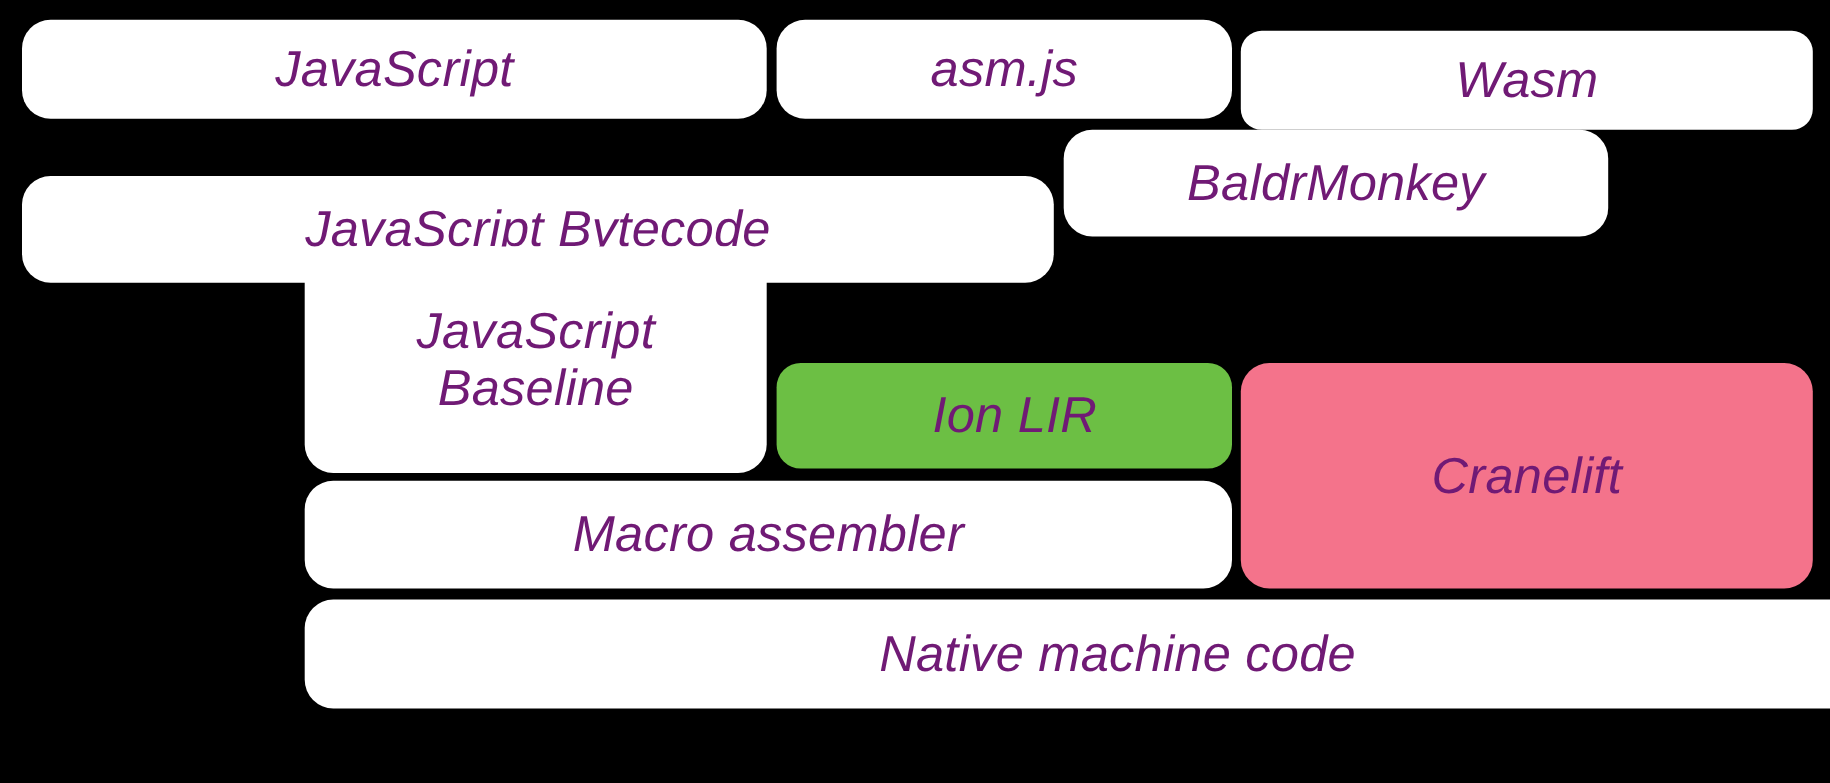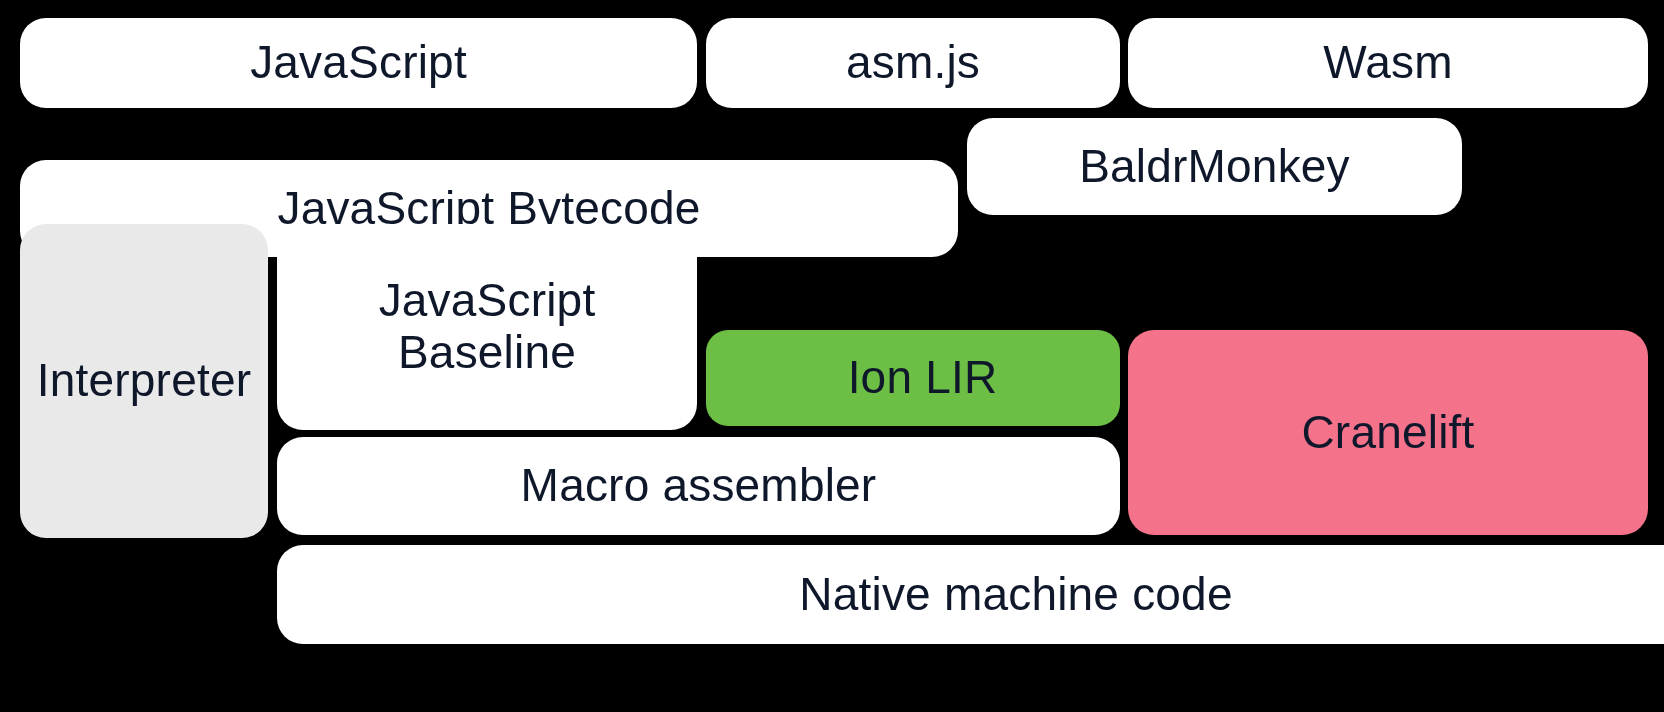--- a/index.html
+++ b/index.html
@@ -16,53 +16,53 @@
     width: 1664px;
     height: 712px;
     background: #000000;
     overflow: hidden;
   }
   .node {
     position: absolute;
     box-sizing: border-box;
     border-radius: 26px;
     background: #ffffff;
-    color: #0f172a;
+    color: #701a75;
     display: flex;
     align-items: center;
     justify-content: center;
     text-align: center;
     line-height: 1.12;
     font-size: 46px;
     font-weight: 400;
     letter-spacing: 0.2px;
     white-space: pre-line;
     user-select: none;
+    font-style: italic;
   }
   .node.gray   { background: #e9e9e9; }
   .node.green  { background: #6cbf44; }
   .node.red    { background: #f4738b; }
   .node.small-r { border-radius: 22px; }
 </style>
 </head>
 <body>
 
 <div id="canvas">
 
   <div class="node" style="left:20px; top:18px; width:677px; height:90px;">JavaScript</div>
 
   <div class="node" style="left:706px; top:18px; width:414px; height:90px;">asm.js</div>
 
-  <div class="node" style="left:1128px; top:18px; width:520px; height:90px;">Wasm</div>
+  <div class="node" style="left:1128px; top:28px; width:520px; height:90px;border-radius:19px;">Wasm</div>
 
   <div class="node" style="left:20px; top:118px; width:938px; height:97px;margin-top:42px;">JavaScript Bytecode</div>
 
   <div class="node" style="left:967px; top:118px; width:495px; height:97px;">BaldrMonkey</div>
 
-  <div class="node gray" style="left:20px; top:224px; width:248px; height:314px;">Interpreter</div>
 
   <div class="node" style="left:277px; top:224px; width:420px; height:206px;">JavaScript
 Baseline</div>
 
 
   <div class="node green small-r" style="left:706px; top:330px; width:414px; height:96px;padding-left:19px;">Ion LIR</div>
 
   <div class="node red" style="left:1128px; top:330px; width:520px; height:205px;">Cranelift</div>
 
   <div class="node" style="left:277px; top:437px; width:843px; height:98px;">Macro assembler</div>

